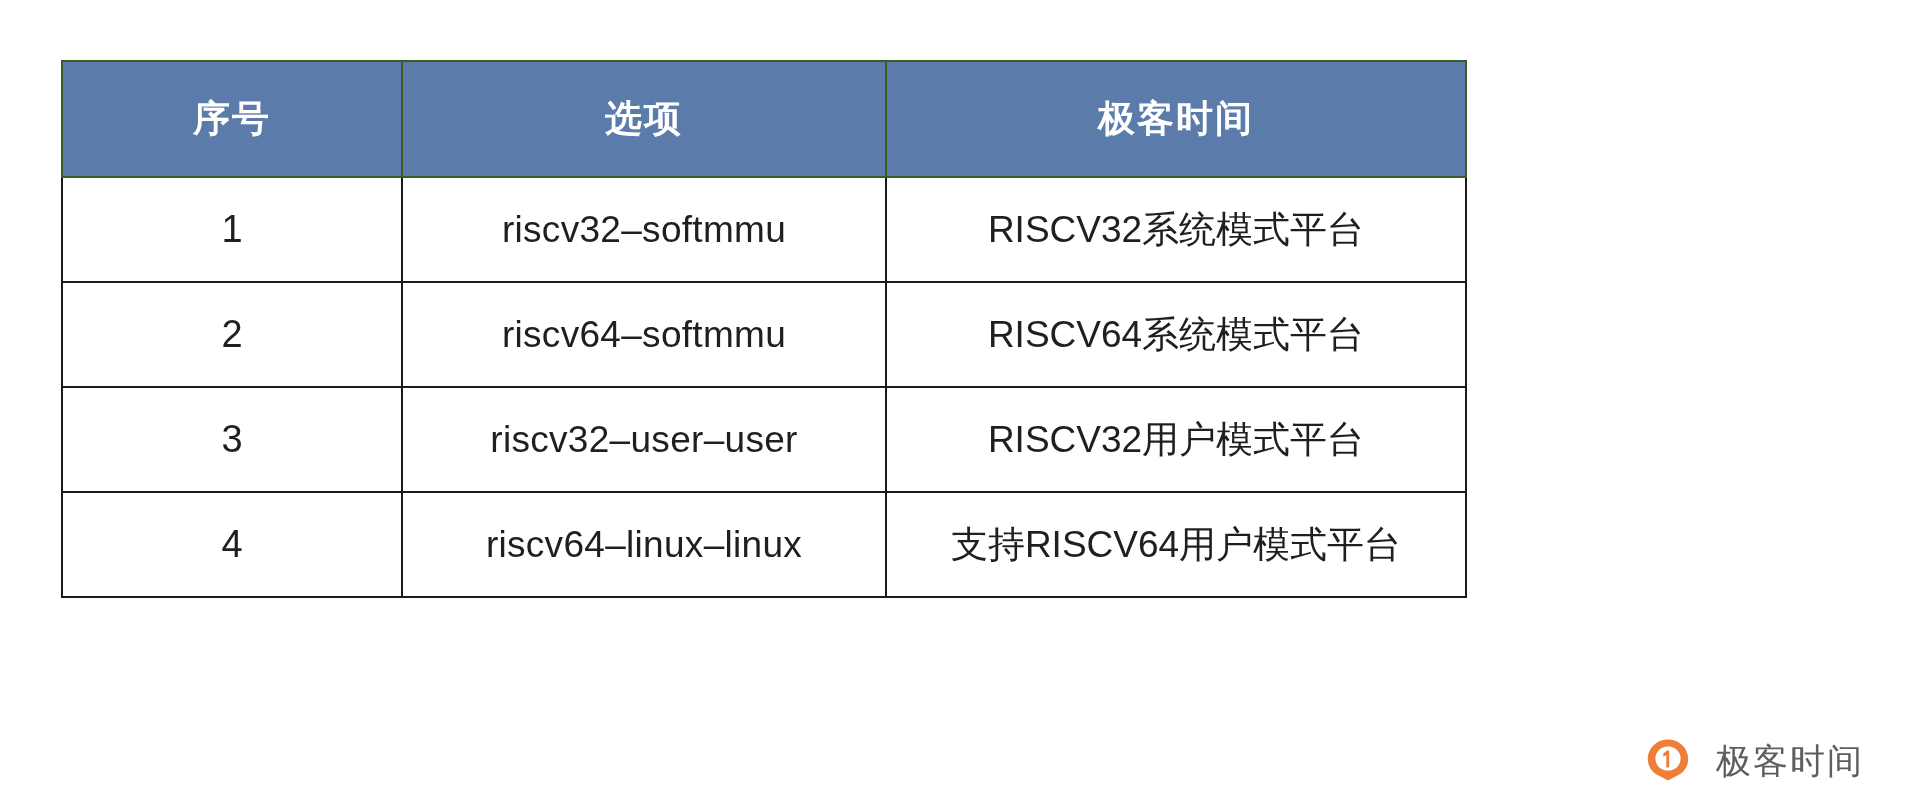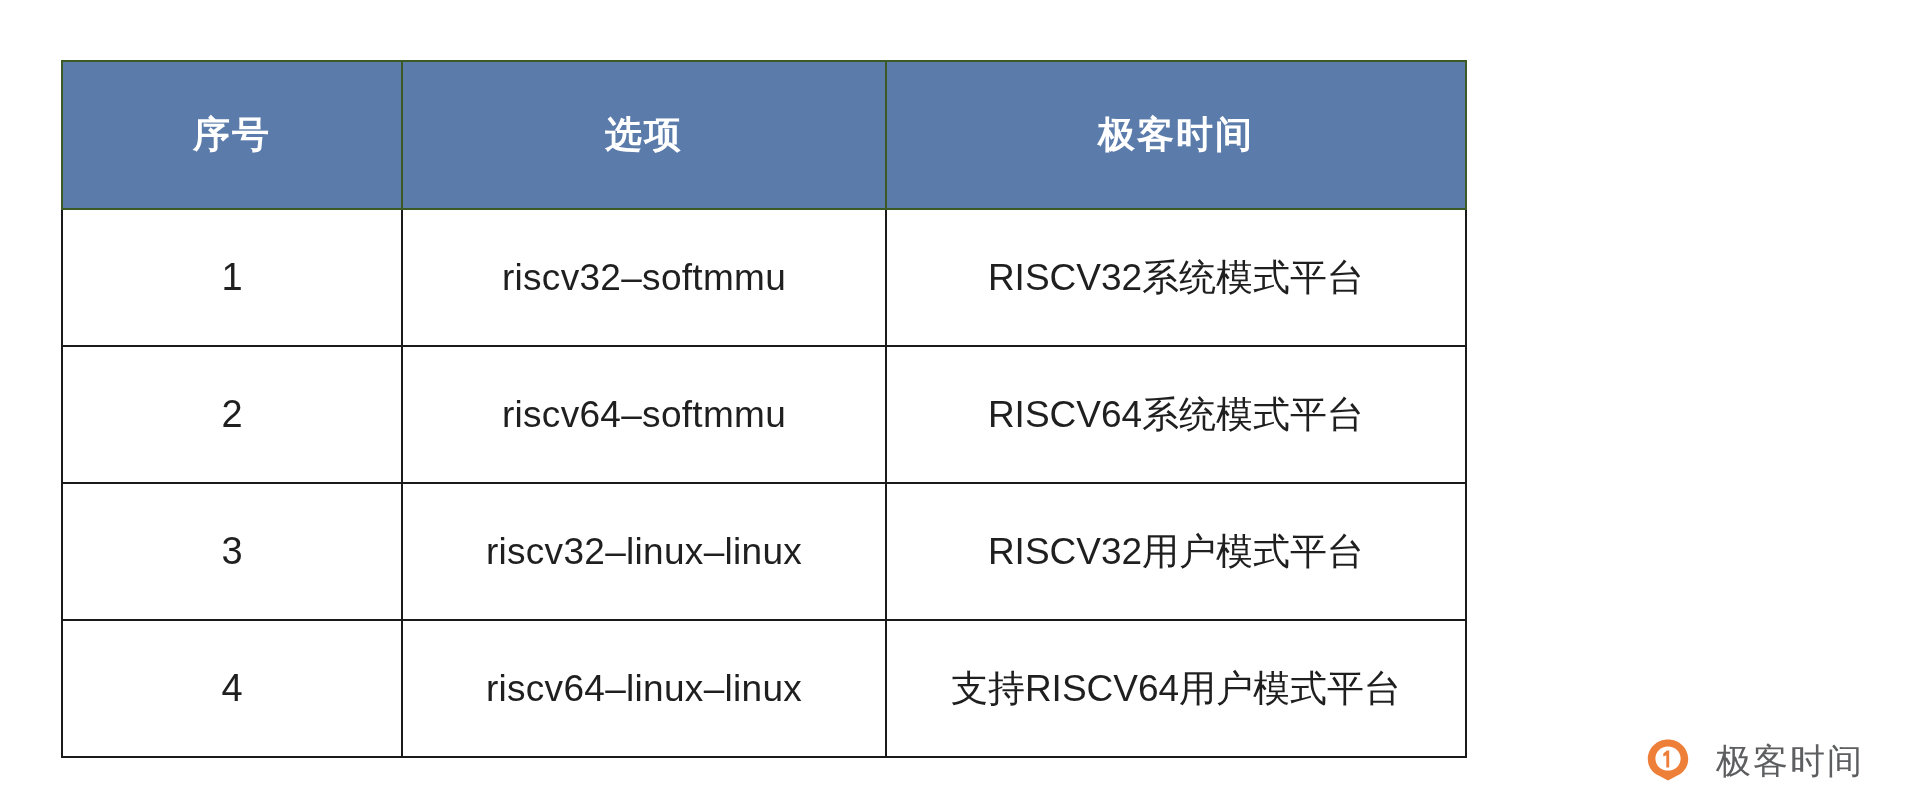--- a/index.html
+++ b/index.html
@@ -25,21 +25,21 @@
     border-collapse: collapse;
     table-layout: fixed;
   }
 
   #options-table col.c-index  { width: 340px; }
   #options-table col.c-option { width: 484px; }
   #options-table col.c-plat   { width: 580px; }
 
   #options-table th,
   #options-table td {
-    padding: 16px;
+    padding: 0;
     text-align: center;
     vertical-align: middle;
     white-space: nowrap;
   }
 
   
   #options-table thead th {
     height: 114px;
     background: #5b7bab;
     color: #ffffff;
@@ -116,21 +116,21 @@
       <td class="cell-option">riscv32–softmmu</td>
       <td class="cell-platform">RISCV32系统模式平台</td>
     </tr>
     <tr>
       <td class="cell-index">2</td>
       <td class="cell-option">riscv64–softmmu</td>
       <td class="cell-platform">RISCV64系统模式平台</td>
     </tr>
     <tr>
       <td class="cell-index">3</td>
-      <td class="cell-option">riscv32–linux–linux</td>
+      <td class="cell-option">riscv32–user–user</td>
       <td class="cell-platform">RISCV32用户模式平台</td>
     </tr>
     <tr>
       <td class="cell-index">4</td>
       <td class="cell-option">riscv64–linux–linux</td>
       <td class="cell-platform">支持RISCV64用户模式平台</td>
     </tr>
   </tbody>
 </table>
 

